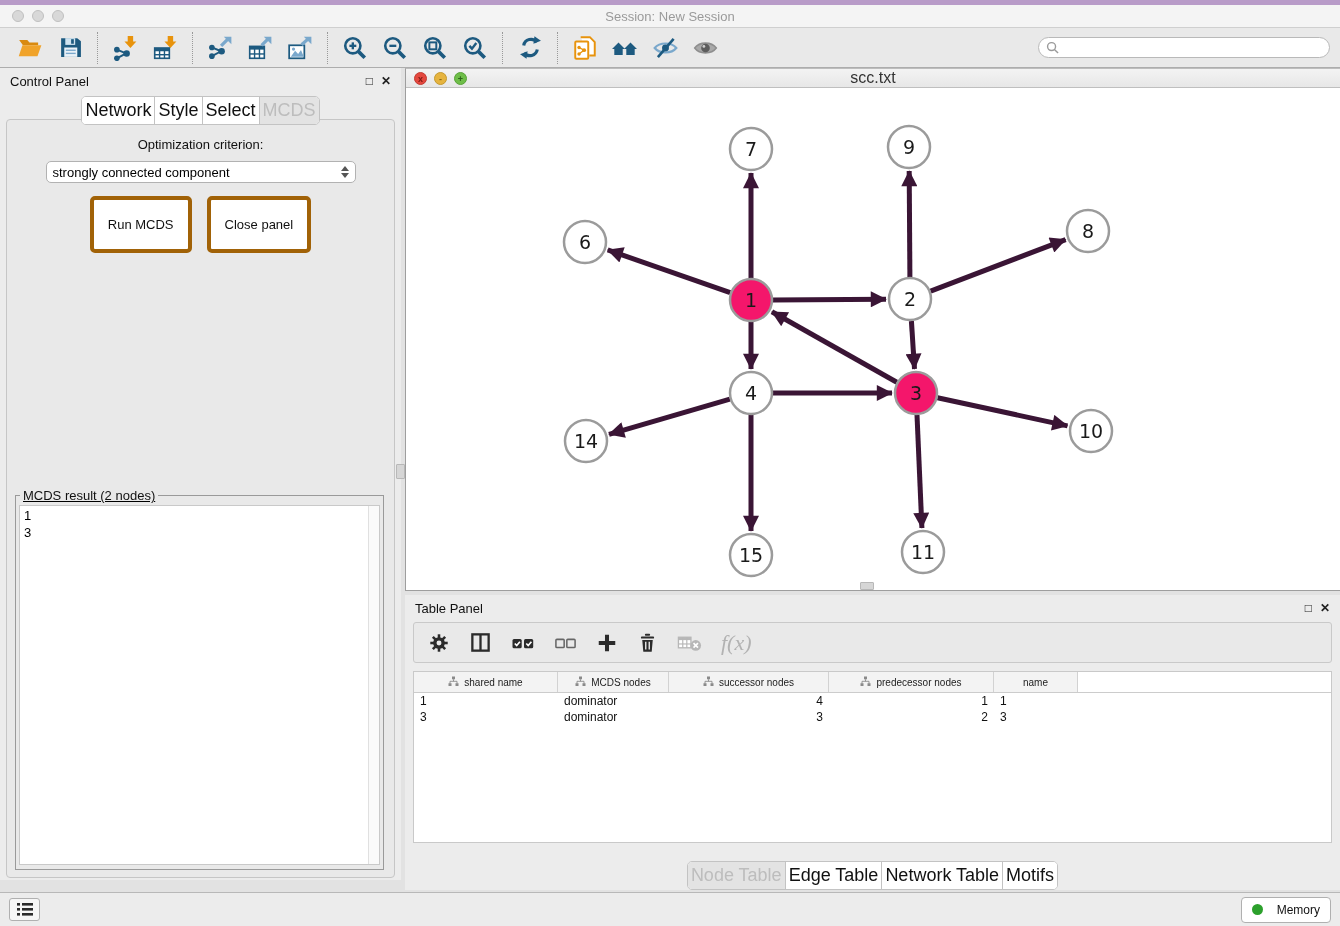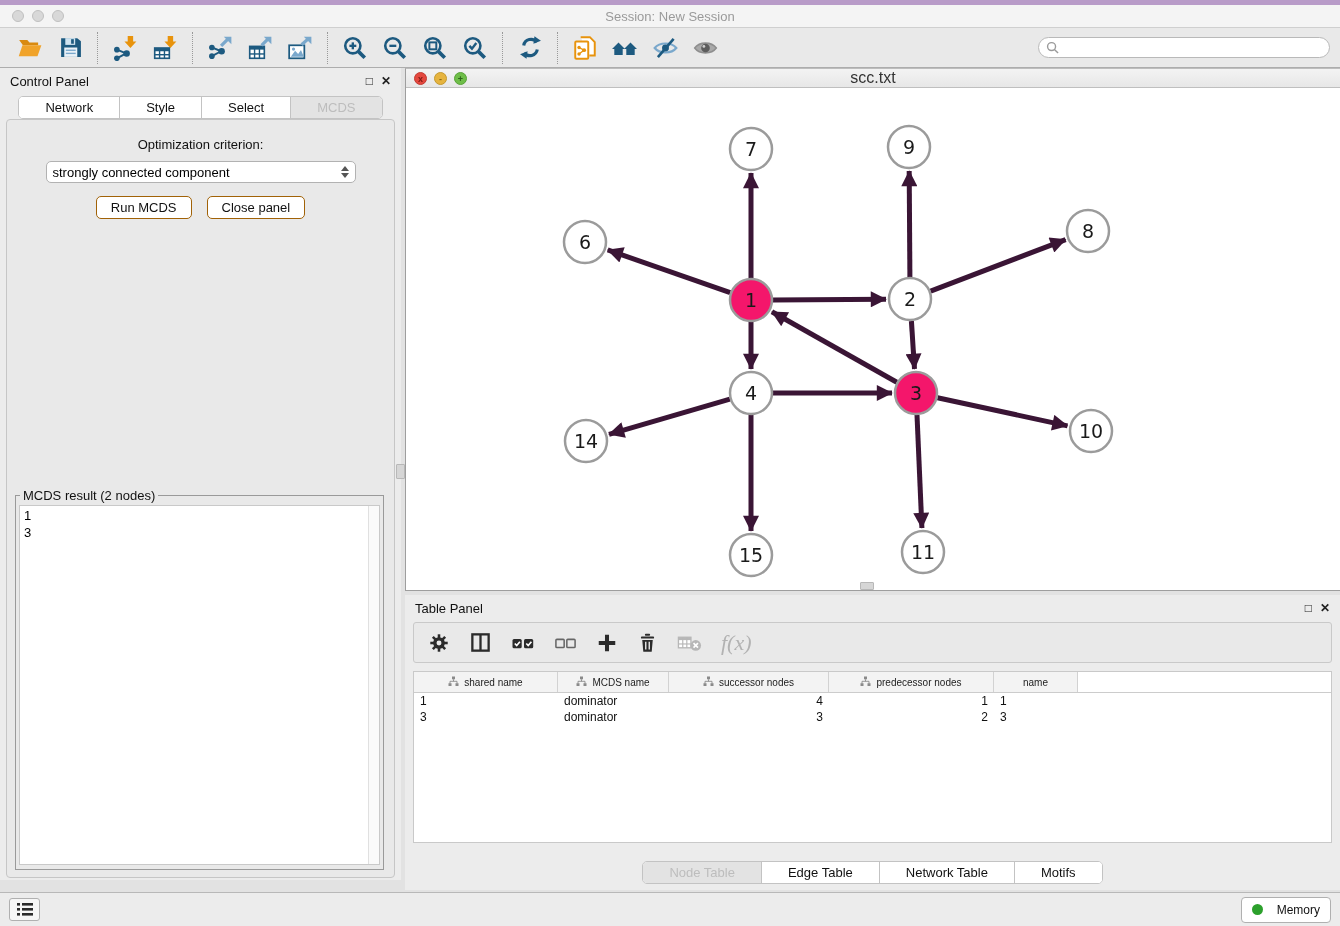--- a/index.html
+++ b/index.html
@@ -26,38 +26,38 @@
   .search-wrap input { border:none; outline:none; flex:1; font-size:12px; background:transparent; }
 
   
   .control-panel { left:0; top:68px; width:401px; height:812px; background:#ececec; }
   .panel-head { height:26px; display:flex; align-items:center; padding:0 10px; }
   .panel-head .ptitle { font-size:13px; color:#111; }
   .panel-btns { margin-left:auto; display:flex; gap:8px; font-size:12px; color:#222; font-weight:bold; }
   .panel-btns span { cursor:default; }
   .seg-row { display:flex; justify-content:center; margin-top:2px; position:relative; z-index:2; }
   .segmented { display:inline-flex; border:1px solid #c3c3c3; border-radius:5px; overflow:hidden; background:#fff; }
-  .segment { padding:3px 26px; font-size:13px; color:#111; border-left:1px solid #c3c3c3; background:#fff;text-align:center; }
+  .segment { padding:3px 3px; font-size:18px; color:#111; border-left:1px solid #c3c3c3; background:#fff;text-align:center; }
   .segment:first-child { border-left:none; }
   .segment.active { background:#e3e3e3; color:#bdbdbd; }
   .cp-box { position:absolute; left:6px; right:6px; top:51px; bottom:2px;
     background:#e9e9e9; border:1px solid #c6c6c6; border-radius:4px; }
   .opt-label { text-align:center; margin-top:17px; font-size:13px; color:#111; }
   .dropdown { margin:9px auto 0 auto; width:310px; height:22px; background:#fff;
     border:1px solid #b2b2b2; border-radius:5px; display:flex; align-items:center;
     padding:0 6px; font-size:13px; }
   .dd-arrows { margin-left:auto; display:flex; flex-direction:column; gap:2px; align-items:center; }
   .dd-arrows i { width:0; height:0; border-left:4px solid transparent; border-right:4px solid transparent; display:block; }
   .dd-up { border-bottom:5px solid #555; }
   .dd-down { border-top:5px solid #555; }
   .btn-row { display:flex; justify-content:center; gap:15px; margin-top:13px; }
-  .mac-btn { background:#fff; border:1px solid #a16207; border-radius:5px;
-    font-size:13px; padding:3px 14px; color:#111; }
+  .mac-btn { background:#fff; border:4px solid #a16207; border-radius:5px;
+    font-size:13px; padding:17px 14px; color:#111; }
   .result-fs { position:absolute; left:8px; right:10px; top:368px; height:382px;
-    border:1px solid #9a9a9a; background:#e9e9e9; }
+    border:1px solid #9a9a9a; background:#e9e9e9;text-decoration:underline; }
   .result-fs legend { font-size:13px; padding:0 3px; margin-left:4px; color:#111; }
   .result-area { position:absolute; left:3px; right:3px; top:2px; bottom:4px;
     background:#fff; border:1px solid #c9c9c9; font-size:13px; line-height:17px;
     padding:1px 4px; }
   .result-scroll { position:absolute; right:0; top:0; bottom:0; width:11px;
     background:#fafafa; border-left:1px solid #e0e0e0; }
 
   
   .net-window { left:405px; top:68px; width:935px; height:523px; background:#fff;
     border-left:1px solid #9e9e9e; border-bottom:1px solid #9e9e9e; border-top:1px solid #bdbdbd; }
@@ -521,21 +521,21 @@
           <span><svg width="11" height="11" viewBox="0 0 11 11">
               <g fill="#8a8a8a">
                 <rect x="4" y="0.5" width="3" height="2.8"></rect>
                 <rect x="0.5" y="7.2" width="3" height="2.8"></rect>
                 <rect x="7.5" y="7.2" width="3" height="2.8"></rect>
               </g>
               <g stroke="#8a8a8a" stroke-width="0.9" fill="none">
                 <path d="M5.5 3.3 v2 M2 7.2 v-1.9 h7 v1.9"></path>
               </g>
             </svg></span>
-          <span>MCDS name</span>
+          <span>MCDS nodes</span>
         </div>
         <div class="th" style="width: 160px;">
           <span><svg width="11" height="11" viewBox="0 0 11 11">
               <g fill="#8a8a8a">
                 <rect x="4" y="0.5" width="3" height="2.8"></rect>
                 <rect x="0.5" y="7.2" width="3" height="2.8"></rect>
                 <rect x="7.5" y="7.2" width="3" height="2.8"></rect>
               </g>
               <g stroke="#8a8a8a" stroke-width="0.9" fill="none">
                 <path d="M5.5 3.3 v2 M2 7.2 v-1.9 h7 v1.9"></path>

